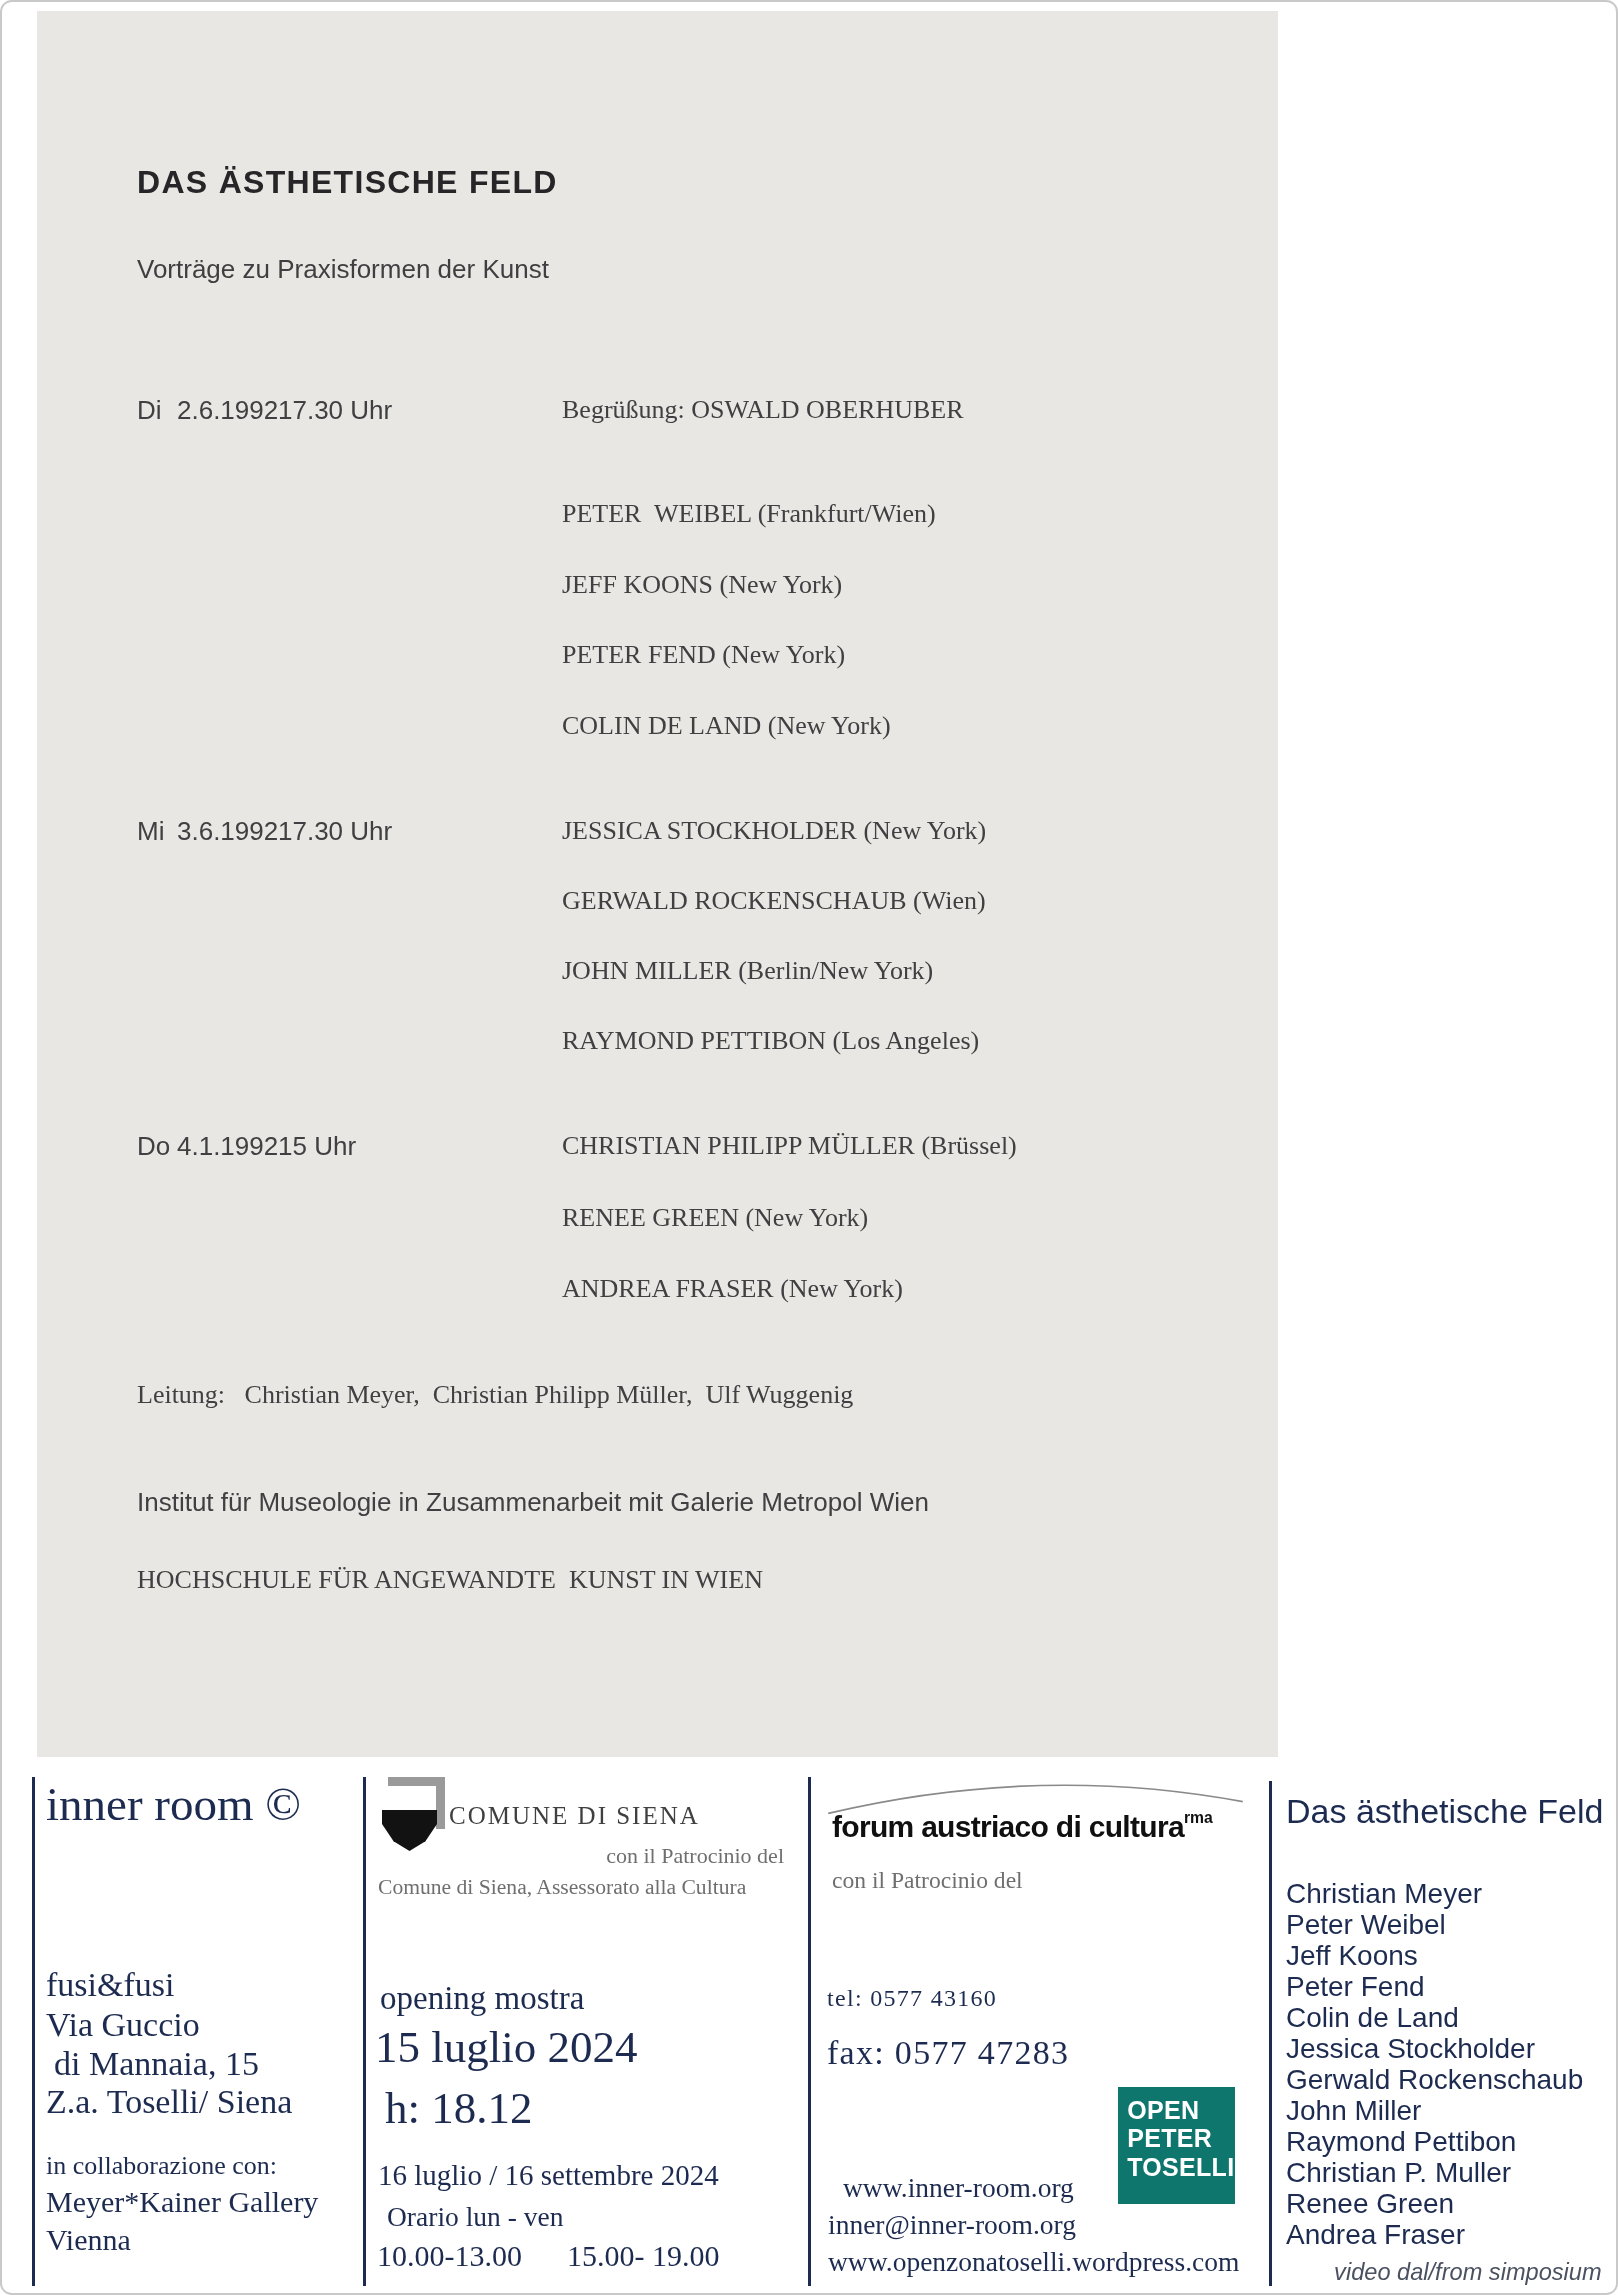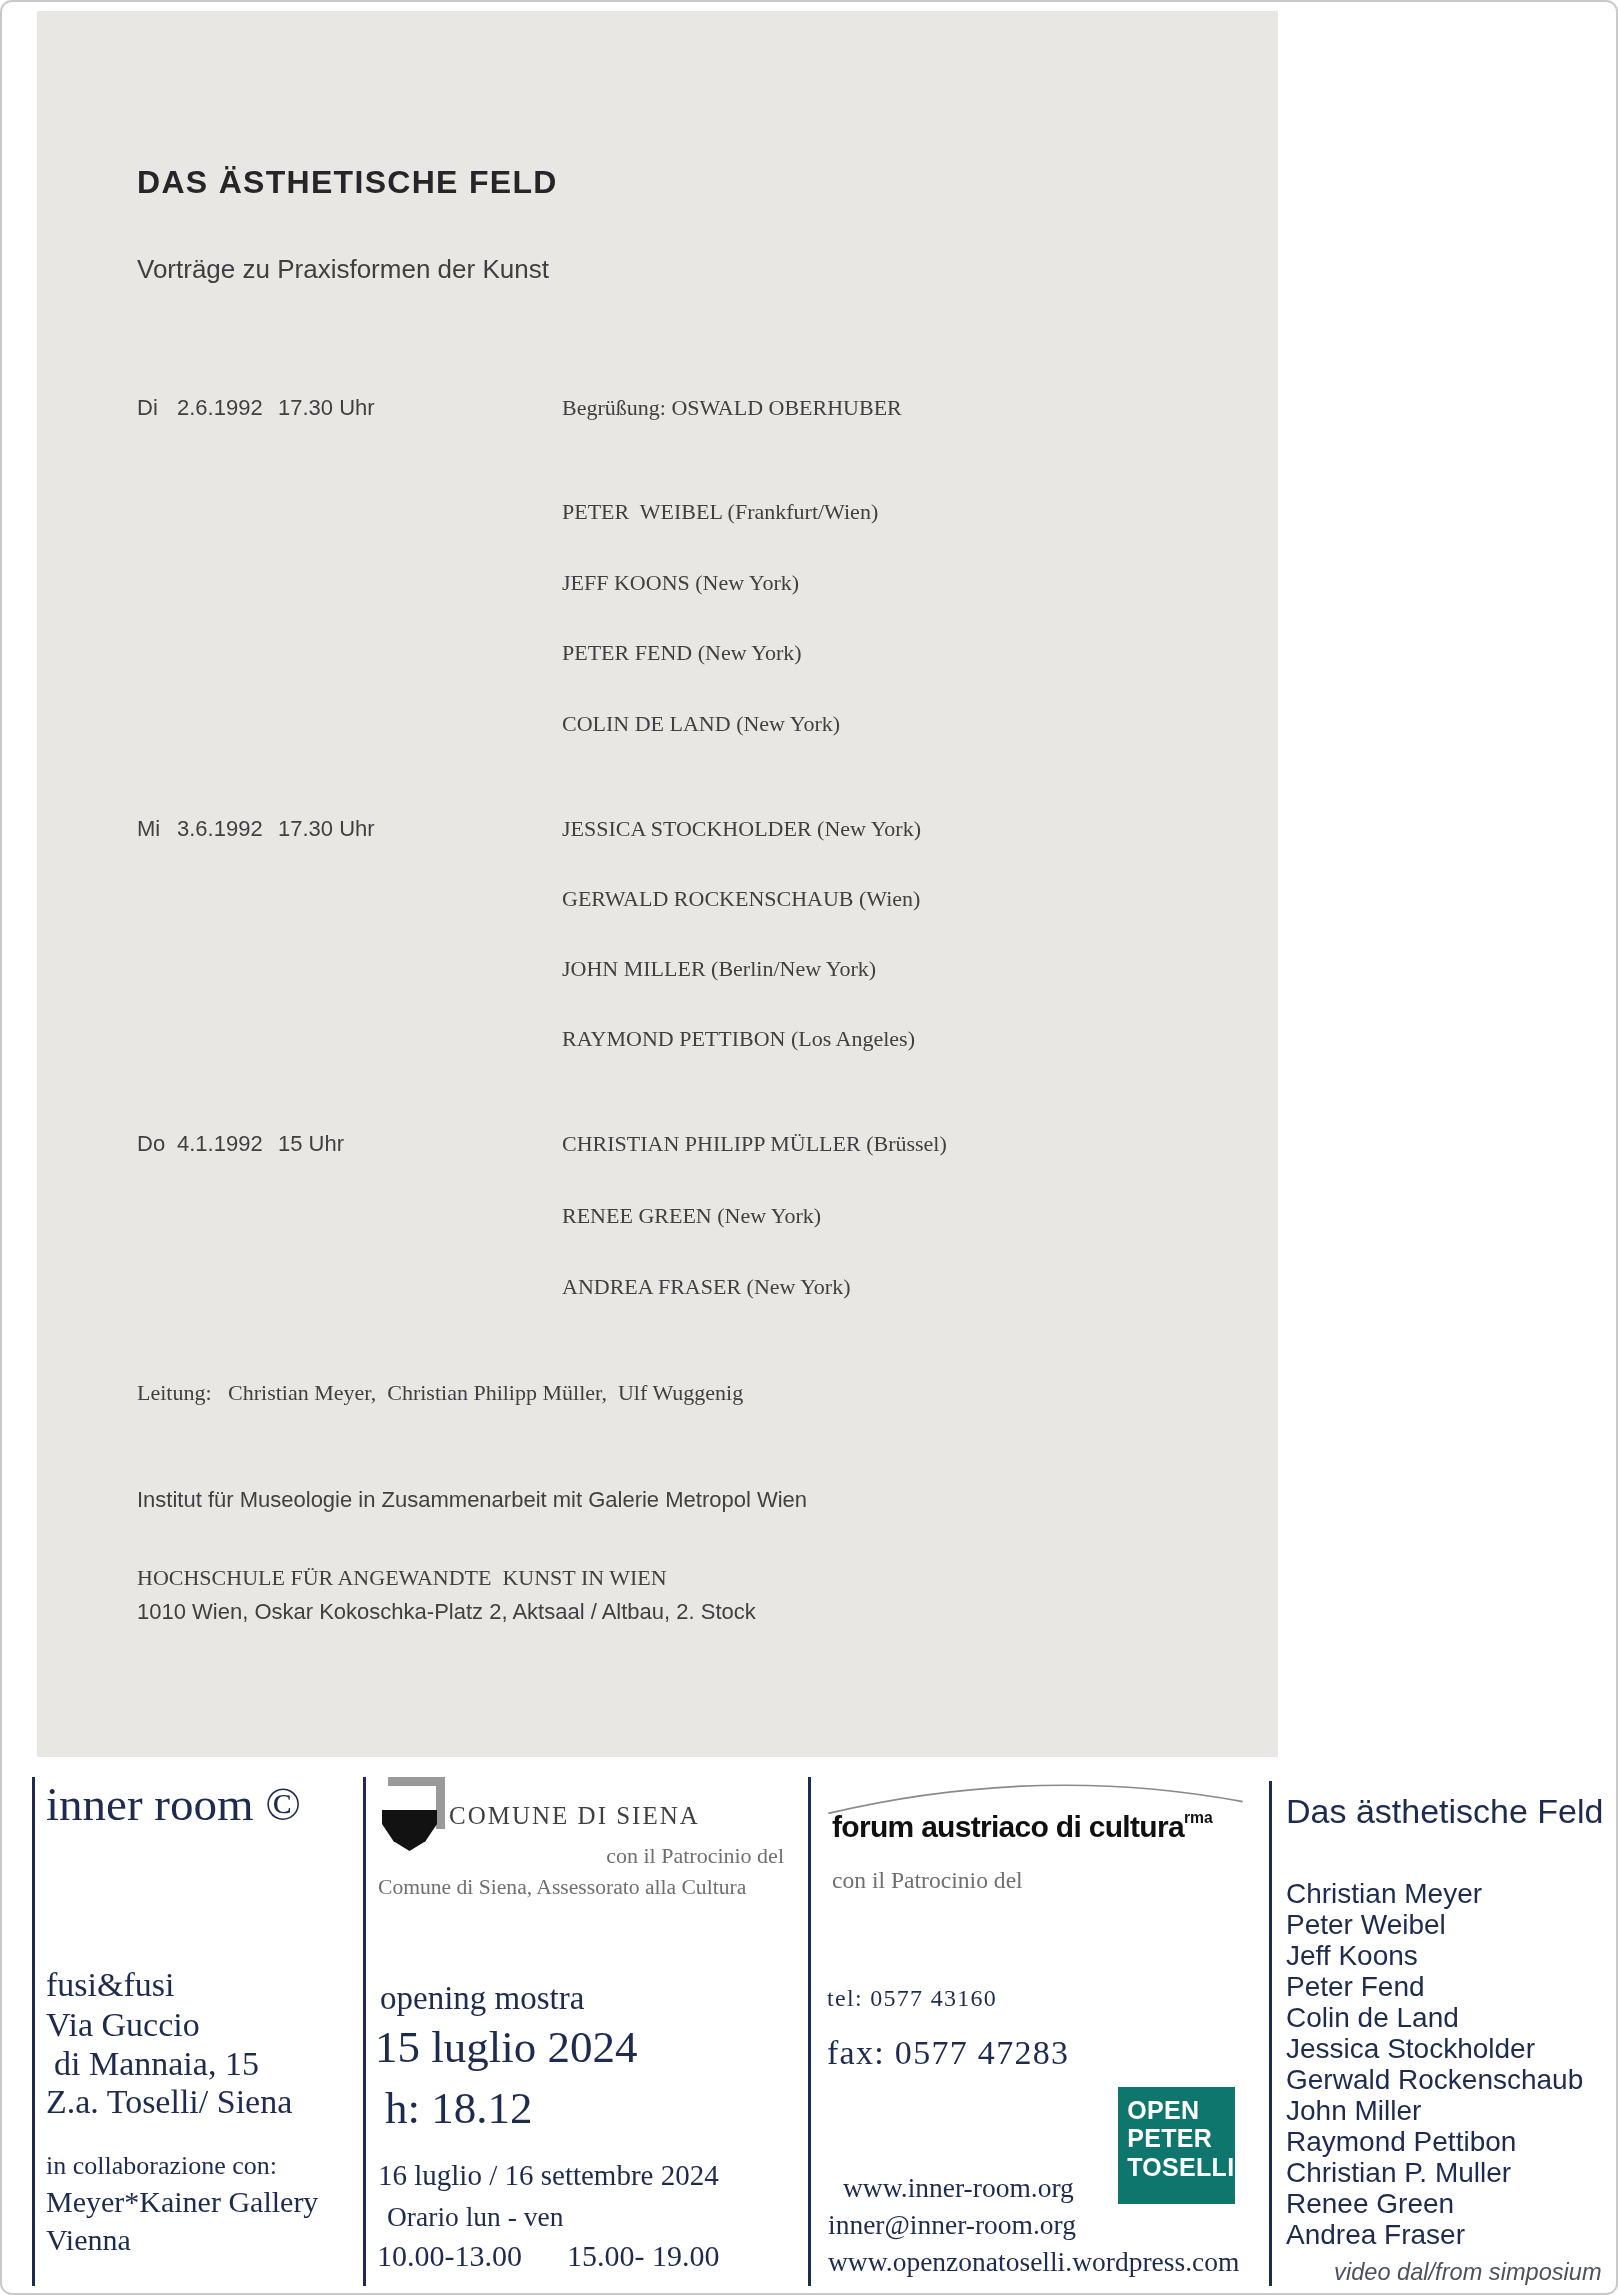--- a/index.html
+++ b/index.html
@@ -3,21 +3,21 @@
 <meta charset="utf-8">
 <style>
   html,body{margin:0;padding:0;background:#fff;}
   .page{position:relative;width:1618px;height:2295px;background:#ffffff;
         border:2px solid #c9c9c9;border-radius:11.8px;box-sizing:border-box;overflow:hidden;}
   .abs{position:absolute;}
   .scan{position:absolute;left:35px;top:9.2px;width:1241px;height:1746px;background:#e9e7e3;}
   .doc{font-family:"Liberation Sans",sans-serif;color:#3a3a3c;}
   .doc-title{font-weight:bold;font-size:32px;letter-spacing:1.3px;color:#262628;}
   .doc-sub{font-size:26px;color:#3f3f41;}
-  .doc-line{font-size:22px;color:#404042;}
+  .doc-line{font-size:26px;color:#404042;}
   .serif{font-family:"Liberation Serif",serif;color:#1d2b50;}
   .gray-serif{font-family:"Liberation Serif",serif;color:#6f6f6f;}
   .dark-serif{font-family:"Liberation Serif",serif;color:#3f3f3f;}
   .sans-navy{font-family:"Liberation Sans",sans-serif;color:#1d2b50;}
   .pre{white-space:pre;font-family:Liberation Serif, serif;}
   .vline{position:absolute;width:3.3px;background:#1d2b50;}
   .forum-logo{font-family:"Liberation Sans",sans-serif;font-weight:bold;color:#101010;
               font-size:30px;letter-spacing:-0.7px;}
   .forum-sup{font-size:15.7px;font-weight:bold;position:relative;top:-14.4px;letter-spacing:0;}
   .redbox{position:absolute;left:1116px;top:2085px;width:117px;height:117px;background:#0f766e;
@@ -60,21 +60,20 @@
   <div class="abs doc doc-line" style="left:135px;top:1129px;">Do</div>
   <div class="abs doc doc-line" style="left:175px;top:1129px;">4.1.1992</div>
   <div class="abs doc doc-line" style="left:276px;top:1129px;">15 Uhr</div>
   <div class="abs doc doc-line pre" style="left:560px;top:1129px;">CHRISTIAN PHILIPP MÜLLER (Brüssel)</div>
   <div class="abs doc doc-line pre" style="left:560px;top:1201px;">RENEE GREEN (New York)</div>
   <div class="abs doc doc-line pre" style="left:560px;top:1272px;">ANDREA FRASER (New York)</div>
 
   <div class="abs doc doc-line pre" style="left:135px;top:1378px;">Leitung:   Christian Meyer,  Christian Philipp Müller,  Ulf Wuggenig</div>
   <div class="abs doc doc-line" style="left:135px;top:1485px;">Institut für Museologie in Zusammenarbeit mit Galerie Metropol Wien</div>
   <div class="abs doc doc-line pre" style="left:135px;top:1563px;">HOCHSCHULE FÜR ANGEWANDTE  KUNST IN WIEN</div>
-  <div class="abs doc doc-line" style="left:135px;top:1597px;">1010 Wien, Oskar Kokoschka-Platz 2, Aktsaal / Altbau, 2. Stock</div>
 
   <div class="vline" style="left:29.5px;top:1775px;height:509px;"></div>
   <div class="vline" style="left:361px;top:1775px;height:509px;"></div>
   <div class="vline" style="left:806px;top:1775px;height:509px;"></div>
   <div class="vline" style="left:1267px;top:1779px;height:505px;"></div>
 
   <div class="abs serif" style="left:44px;top:1775px;font-size:47px;">inner room ©</div>
   <div class="abs serif" style="left:44px;top:1964px;font-size:34px;">fusi&amp;fusi</div>
   <div class="abs serif" style="left:44px;top:2004px;font-size:34px;">Via Guccio</div>
   <div class="abs serif" style="left:52px;top:2043px;font-size:34px;">di Mannaia, 15</div>

